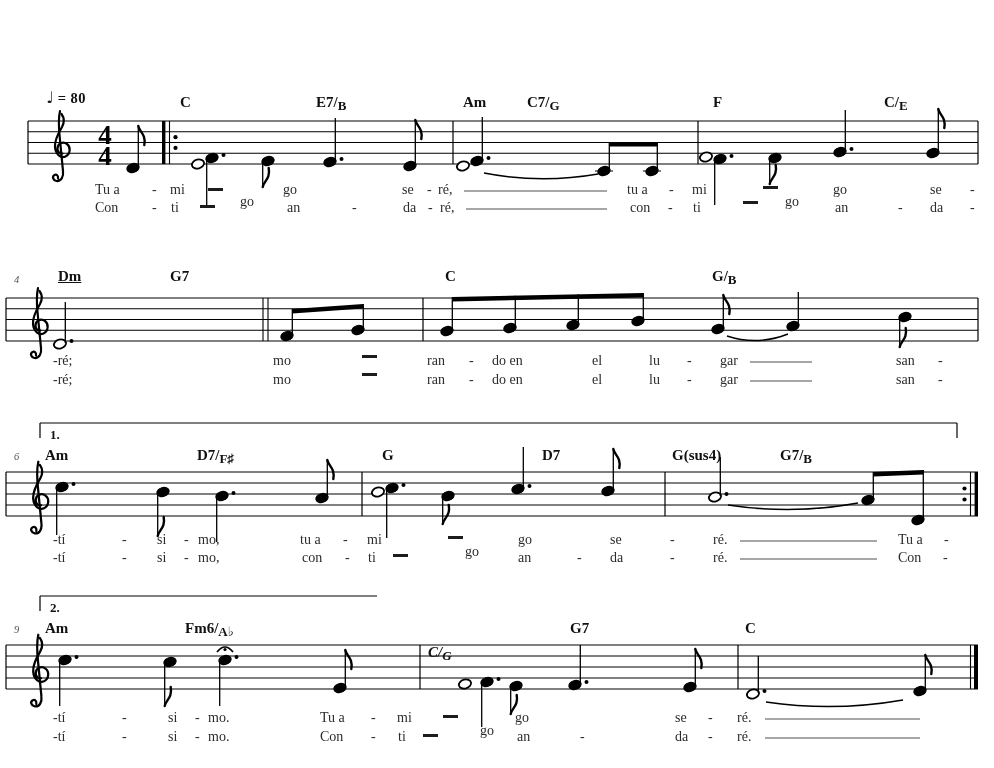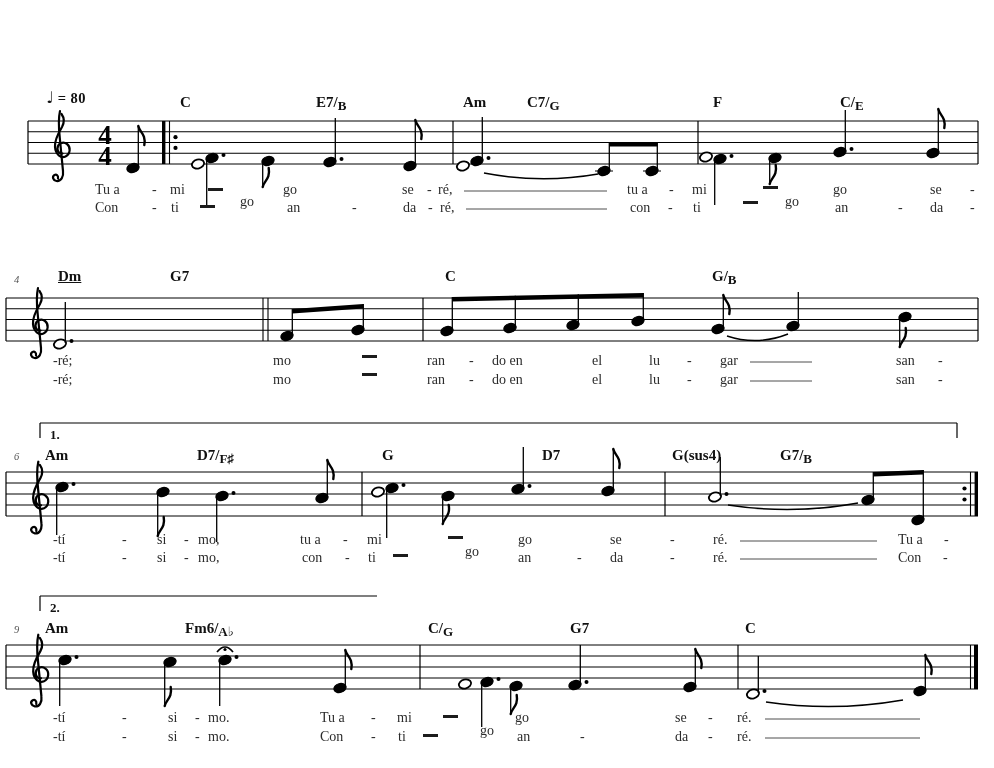--- a/index.html
+++ b/index.html
@@ -236,21 +236,21 @@
       <line x1="765" y1="719" x2="920" y2="719" stroke="#3a3a3a" stroke-width="0.9"></line>
       <line x1="765" y1="738" x2="920" y2="738" stroke="#3a3a3a" stroke-width="0.9"></line>
     </svg>
   <div class="tempo"><span class="tempo-note">♩</span><span class="tempo-text"> = 80</span></div>
   <div id="text-layer">
       <div class="chord" style="left: 180px; top: 94px;"><span>C</span></div>
       <div class="chord" style="left: 300px; top: 94px; margin-left: 16px;"><span>E7</span><span>/</span><span class="bass">B</span></div>
       <div class="chord" style="left: 463px; top: 94px;"><span>Am</span></div>
       <div class="chord" style="left: 527px; top: 94px;"><span>C7</span><span>/</span><span class="bass">G</span></div>
       <div class="chord" style="left: 713px; top: 94px;"><span>F</span></div>
-      <div class="chord" style="left: 840px; top: 94px; text-align: center;"><span>C</span><span>/</span><span class="bass">E</span></div>
+      <div class="chord" style="left: 884px; top: 94px; text-align: center;"><span>C</span><span>/</span><span class="bass">E</span></div>
       <div class="lyr" style="left: 95px; top: 182px;">Tu a</div>
       <div class="lyr" style="left: 152px; top: 182px;">-</div>
       <div class="lyr" style="left: 170px; top: 182px;">mi</div>
       <div class="mdash" style="left: 208px; top: 188px; width: 15px;"></div>
       <div class="lyr" style="left: 283px; top: 182px;">go</div>
       <div class="lyr" style="left: 402px; top: 182px;">se</div>
       <div class="lyr" style="left: 427px; top: 182px;">-</div>
       <div class="lyr" style="left: 438px; top: 182px;">ré,</div>
       <div class="lyr" style="left: 627px; top: 182px;">tu a</div>
       <div class="lyr" style="left: 669px; top: 182px;">-</div>
@@ -344,21 +344,21 @@
       <div class="lyr" style="left: 577px; top: 550px;">-</div>
       <div class="lyr" style="left: 610px; top: 550px;">da</div>
       <div class="lyr" style="left: 670px; top: 550px;">-</div>
       <div class="lyr" style="left: 713px; top: 550px;">ré.</div>
       <div class="lyr" style="left: 898px; top: 550px;">Con</div>
       <div class="lyr" style="left: 943px; top: 550px;">-</div>
       <div class="volta-label" style="left: 50px; top: 600px;">2.</div>
       <div class="mnum" style="left: 14px; top: 624px;">9</div>
       <div class="chord" style="left: 45px; top: 620px;"><span>Am</span></div>
       <div class="chord" style="left: 185px; top: 620px;"><span>Fm6</span><span>/</span><span class="bass">A♭</span></div>
-      <div class="chord" style="left: 428px; top: 620px;"><span>C</span><span>/</span><span class="bass">G</span></div>
+      <div class="chord" style="left: 428px; top: 644px; font-style: italic;"><span>C</span><span>/</span><span class="bass">G</span></div>
       <div class="chord" style="left: 570px; top: 620px;"><span>G7</span></div>
       <div class="chord" style="left: 745px; top: 620px;"><span>C</span></div>
       <div class="lyr" style="left: 53px; top: 710px;">-tí</div>
       <div class="lyr" style="left: 122px; top: 710px;">-</div>
       <div class="lyr" style="left: 168px; top: 710px;">si</div>
       <div class="lyr" style="left: 195px; top: 710px;">-</div>
       <div class="lyr" style="left: 208px; top: 710px;">mo.</div>
       <div class="lyr" style="left: 320px; top: 710px;">Tu a</div>
       <div class="lyr" style="left: 371px; top: 710px;">-</div>
       <div class="lyr" style="left: 397px; top: 710px;">mi</div>

